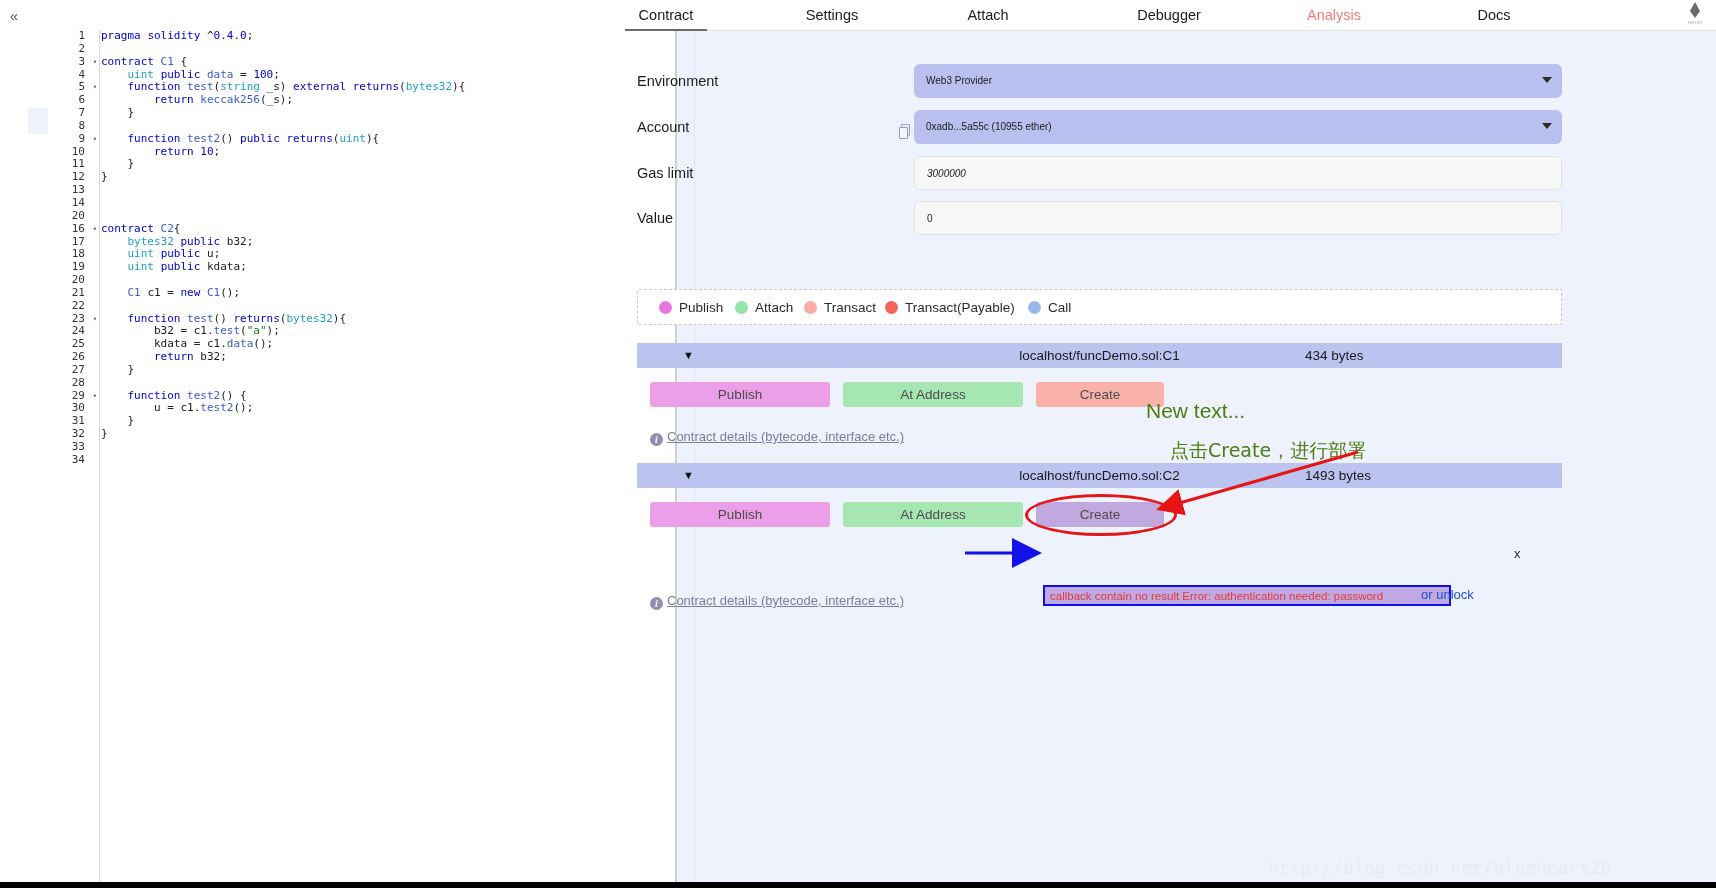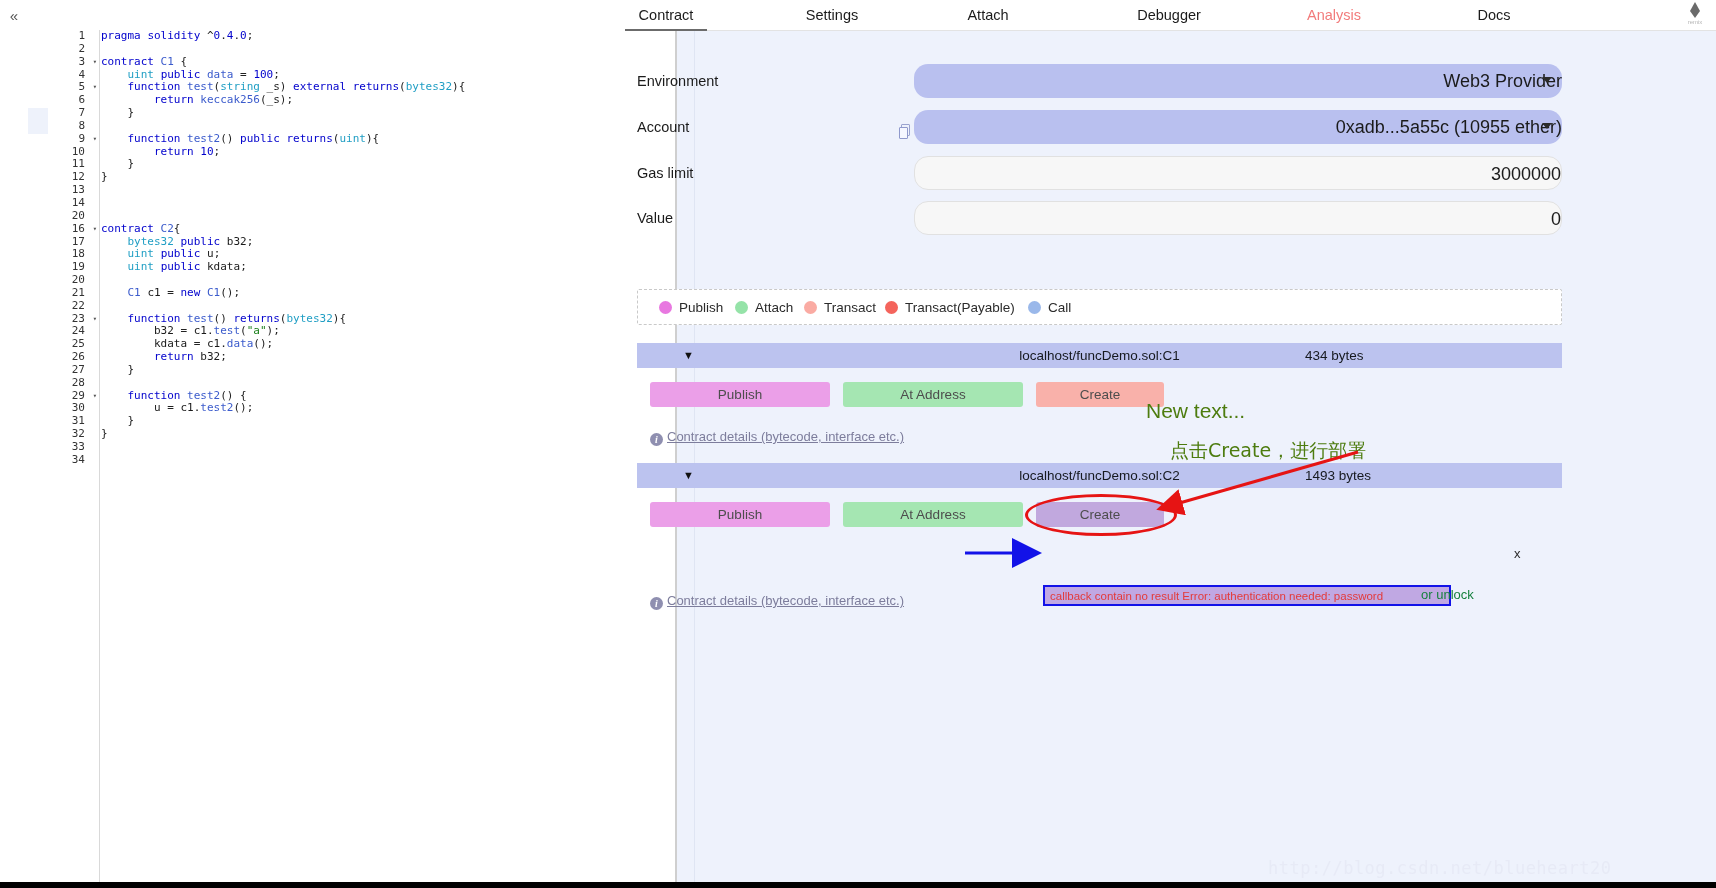--- a/index.html
+++ b/index.html
@@ -179,26 +179,25 @@
 
   
   .form-row { position: absolute; height: 34px; }
   .form-label {
     position: absolute; left: 0; top: 0;
     font-size: 14.5px; color: #1b1b1b; line-height: 34px;
   }
   .form-field {
     position: absolute;
     height: 100%;
-    border-radius: 14px;
-    font-size: 18px;
+    border-radius: 6px;
+    font-size: 10px;
     color: #1b1b1b;
     line-height: 34px;
     padding-left: 12px;
-    text-align: right;
   }
   .field-select {
     background: #b9c0ef;
     border: none;
   }
   .field-input {
     background: #f7f7f7;
     border: 1px solid #e1e1e1;
   }
   .caret-down {
@@ -319,21 +318,21 @@
     color: #e33a3a;
     line-height: 19px;
     padding-left: 5px;
     overflow: hidden;
     white-space: nowrap;
   }
   #error-tail {
     position: absolute;
     left: 1421px; top: 584px;
     font-size: 13px;
-    color: #15803d;
+    color: #1d4ed8;
     line-height: 21px;
   }
   #error-close {
     position: absolute;
     left: 1514px; top: 546px;
     font-size: 13px;
     color: #2c2c2c;
     cursor: pointer;
   }
 
@@ -480,21 +479,21 @@
       <span class="caret-down"></span>
     </div>
   </div>
   <div id="copy-icon">
     <span class="p1"></span>
     <span class="p2"></span>
   </div>
 
   <div class="form-row" style="left:637px; top:156px; width:925px;">
     <span class="form-label">Gas limit</span>
-    <div class="form-field field-input" style="left:277px; width:648px;">
+    <div class="form-field field-input" style="left:277px; width:648px;font-style:italic;">
       <span>3000000</span>
     </div>
   </div>
 
   <div class="form-row" style="left:637px; top:201px; width:925px;">
     <span class="form-label">Value</span>
     <div class="form-field field-input" style="left:277px; width:648px;">
       <span>0</span>
     </div>
   </div>

